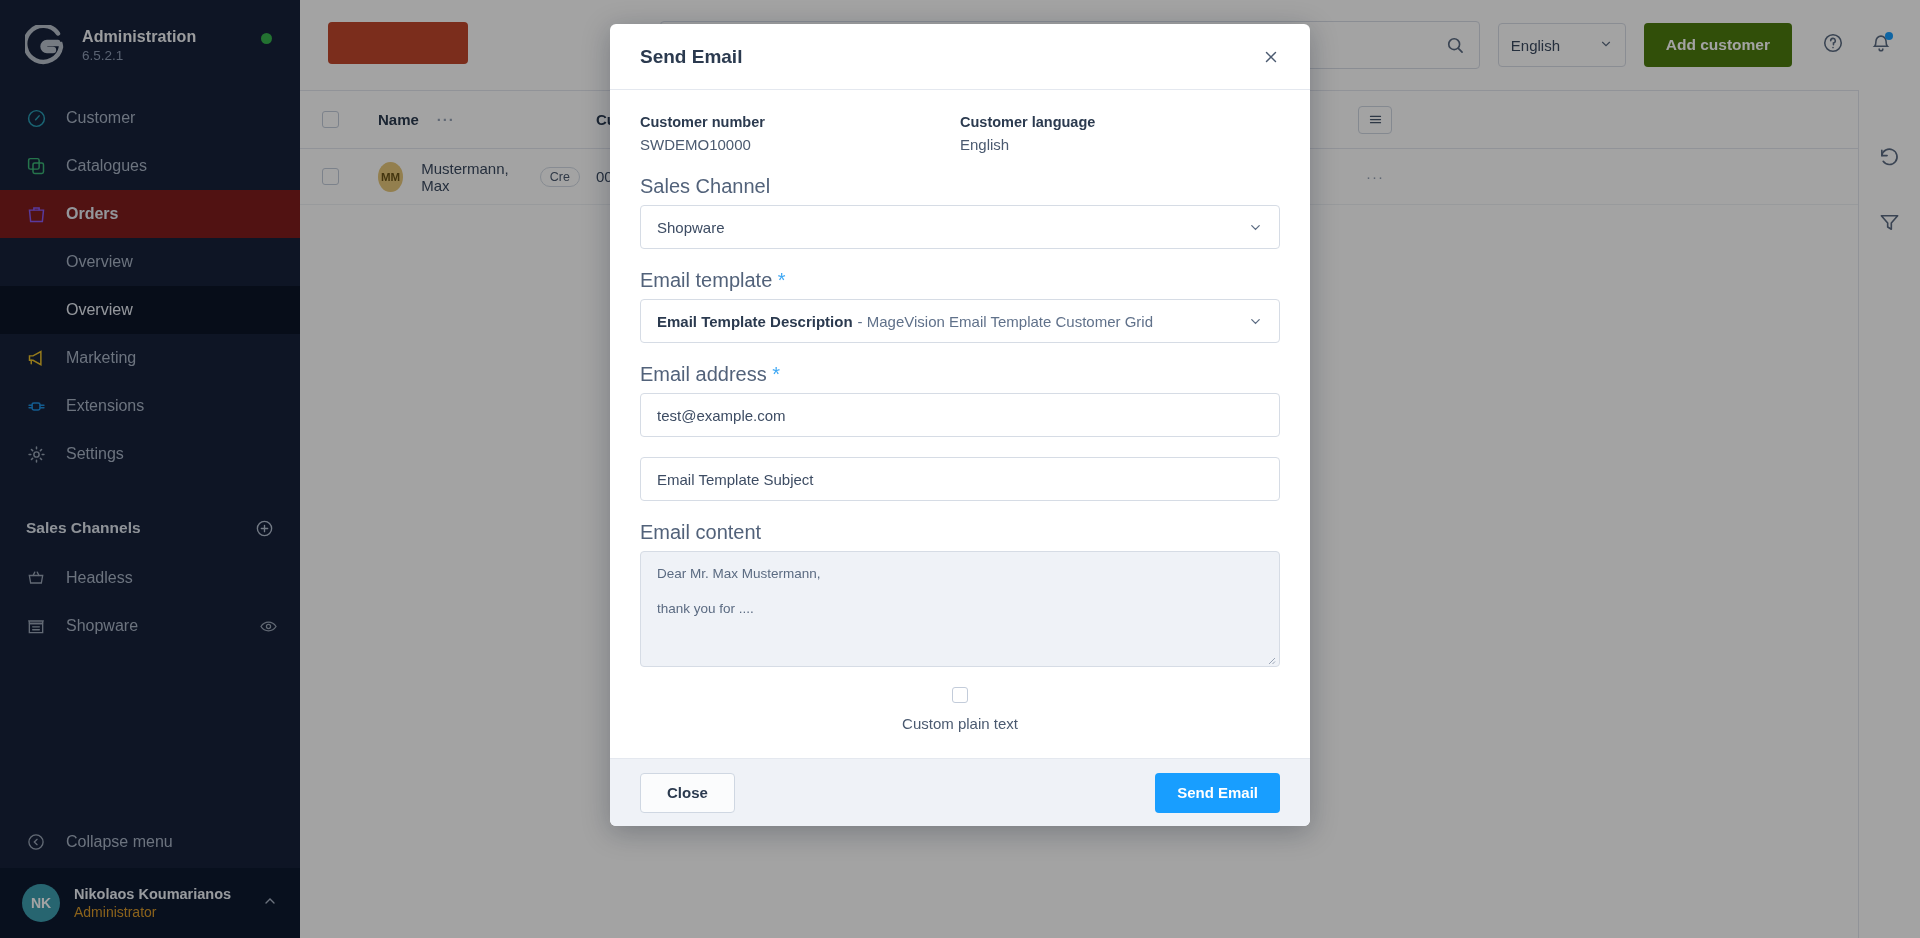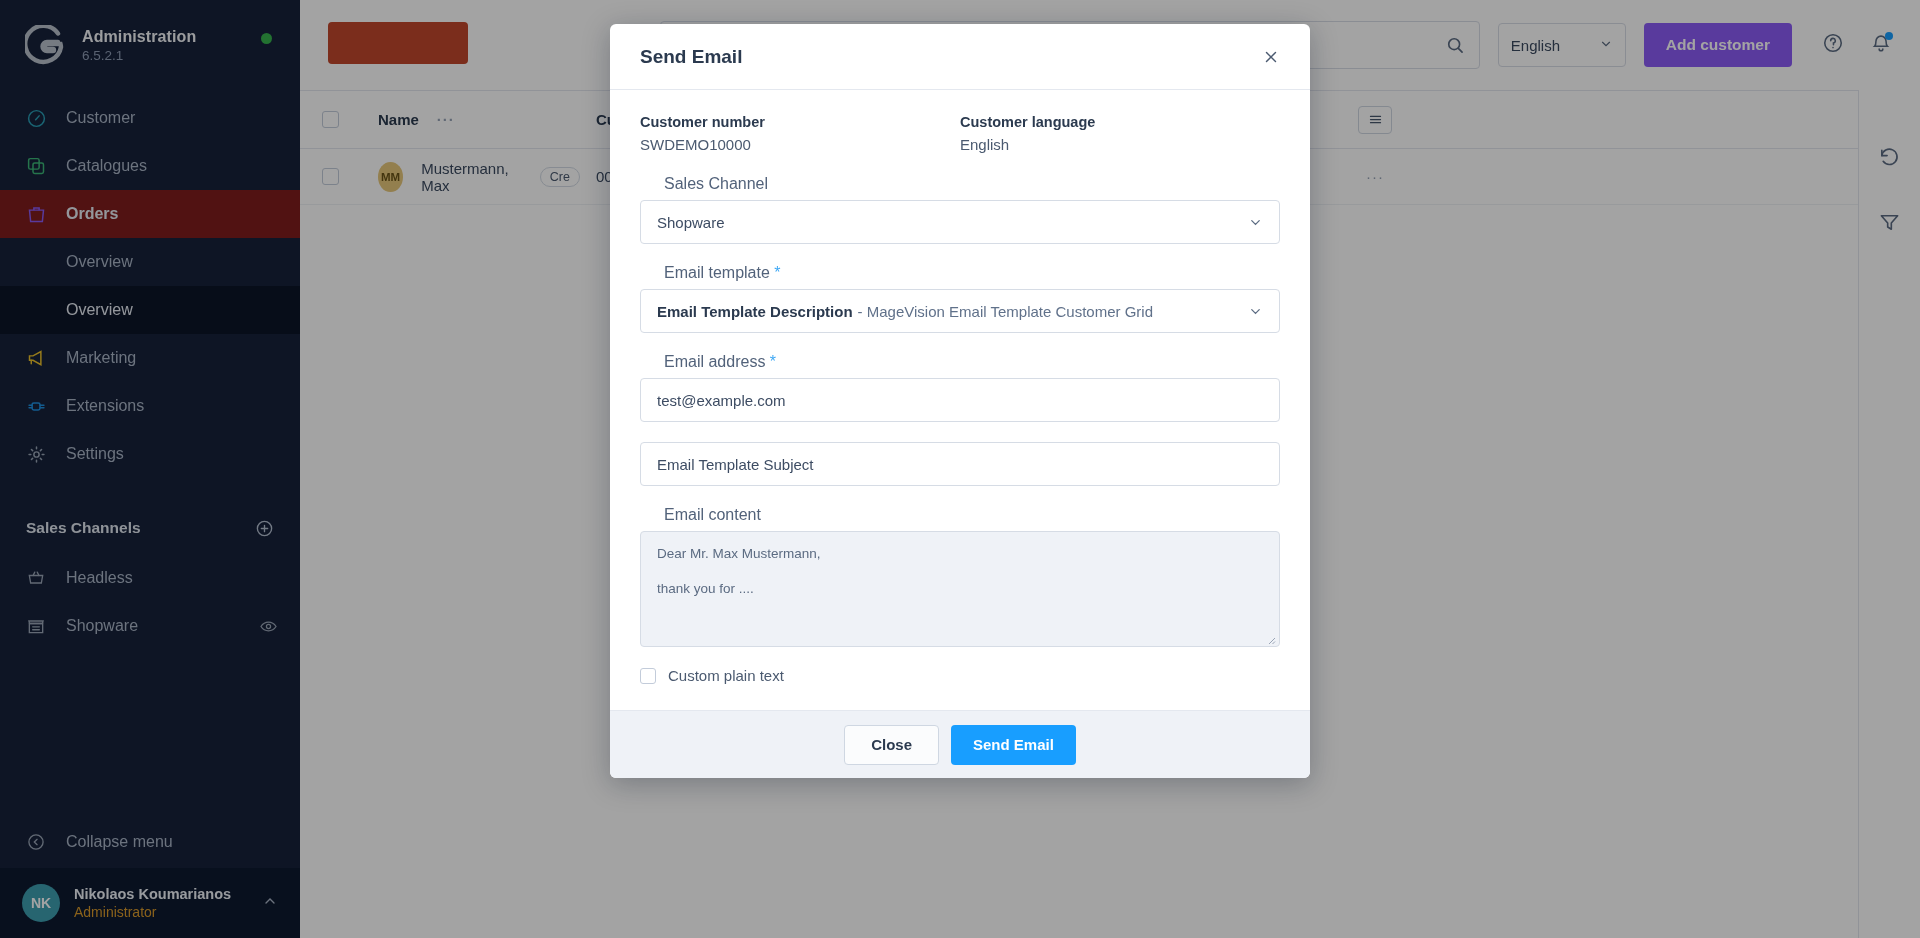--- a/index.html
+++ b/index.html
@@ -83,21 +83,21 @@
     display: flex; align-items: center; padding: 0 14px; color: #798ca8; font-size: 15px;
     margin-right: 18px;
   }
   .search-box .sicon { margin-left: auto; color: #5b6b82; display:flex; }
   .lang-select {
     width: 128px; height: 44px; border: 1px solid #d8dde6; border-radius: 4px;
     display: flex; align-items: center; justify-content: space-between;
     padding: 0 12px; font-size: 15px; color: #3b4a60; margin-right: 18px; background: #fff;
   }
   .btn-primary {
-    background: #8b5cf6; color: #fff; border: none; border-radius: 4px;
+    background: #4d7c0f; color: #fff; border: none; border-radius: 4px;
     height: 44px; padding: 0 22px; font-size: 15.5px; font-weight: bold; cursor: pointer;
   }
   .topbar-icons { display: flex; align-items: center; gap: 26px; margin-left: 30px; color: #5b6b82; }
   .badge-dot { position: relative; }
   .badge-dot::after { content: ""; position: absolute; right: -1px; top: 0px; width: 8px; height: 8px; border-radius: 50%; background: #189eff; }
 
   
   .grid { border-top: 1px solid #e3e7ee; }
   .grid-head, .grid-row { display: flex; align-items: center; }
   .grid-head { height: 58px; border-bottom: 1px solid #e3e7ee; font-size: 15px; font-weight: bold; color: #2b3a4f; }
@@ -136,45 +136,45 @@
   .modal-close { color: #4b5a70; cursor: pointer; display: flex; font-size: 21px; line-height: 1; }
 
   .modal-body { padding: 24px 30px 26px 30px; flex: 1 1 auto; overflow: hidden; }
 
   .info-row { display: flex; margin-bottom: 22px; }
   .info-col { width: 50%; }
   .info-label { font-size: 14.5px; font-weight: bold; color: #2b3a4f; margin-bottom: 6px; }
   .info-value { font-size: 15px; color: #4b5a70; }
 
   .field { margin-bottom: 20px; }
-  .f-label { font-size: 16px; color: #52627a; margin-bottom: 7px; margin-left: 24px; }
+  .f-label { font-size: 20px; color: #52627a; margin-bottom: 7px; }
   .req { color: #3fa8f4; }
   .f-control {
     height: 44px; border: 1px solid #d6dce5; border-radius: 4px; background: #fff;
     display: flex; align-items: center; padding: 0 16px;
     font-size: 15px; color: #3d4c63;
   }
   .f-control .caret { margin-left: auto; color: #5b6b82; display: flex; }
   .tpl-strong { font-weight: bold; color: #2b3a4f; }
   .tpl-rest { color: #60718a; margin-left: 5px; }
   .f-textarea {
     height: 116px; border: 1px solid #d6dce5; border-radius: 4px;
     background: #eff2f7; padding: 14px 16px; font-size: 13.5px; color: #5b6b82;
     position: relative; overflow: hidden;
   }
   .f-textarea p { margin-bottom: 20px; }
   .resize { position: absolute; right: 3px; bottom: 3px; width: 10px; height: 10px; }
 
-  .checkrow { display: flex; align-items: center; gap: 12px; margin-top: 2px; }
+  .checkrow { display: flex; align-items: center; gap: 12px; margin-top: 2px; flex-direction: column; }
   .checkrow .cb { width: 16px; height: 16px; }
   .checkrow label { font-size: 15px; color: #4b5a70; }
 
   .modal-foot {
     background: #eff2f7; border-top: 1px solid #e4e8ef;
-    height: 68px; display: flex; align-items: center; justify-content: center;
+    height: 68px; display: flex; align-items: center; justify-content: space-between;
     gap: 12px; padding: 0 30px; border-radius: 0 0 6px 6px;
   }
   .btn-ghost {
     background: #fbfcfd; border: 1px solid #cfd7e2; border-radius: 4px;
     height: 40px; padding: 0 26px; font-size: 15px; font-weight: bold; color: #2b3a4f; cursor: pointer;
   }
   .btn-send {
     background: #189eff; border: none; border-radius: 4px;
     height: 40px; padding: 0 22px; font-size: 15px; font-weight: bold; color: #fff; cursor: pointer;
   }

